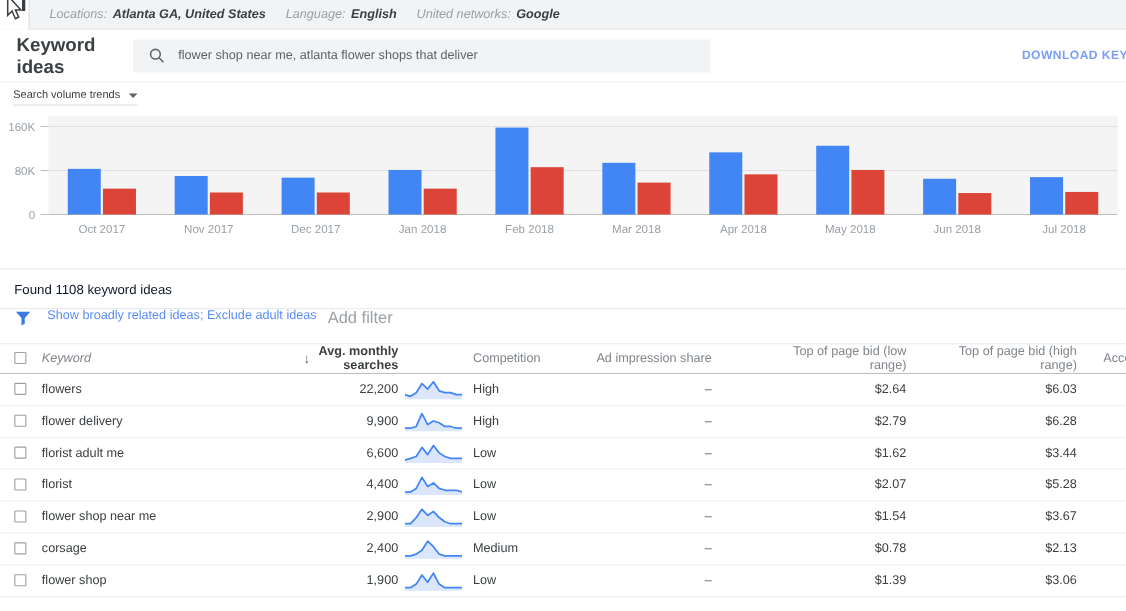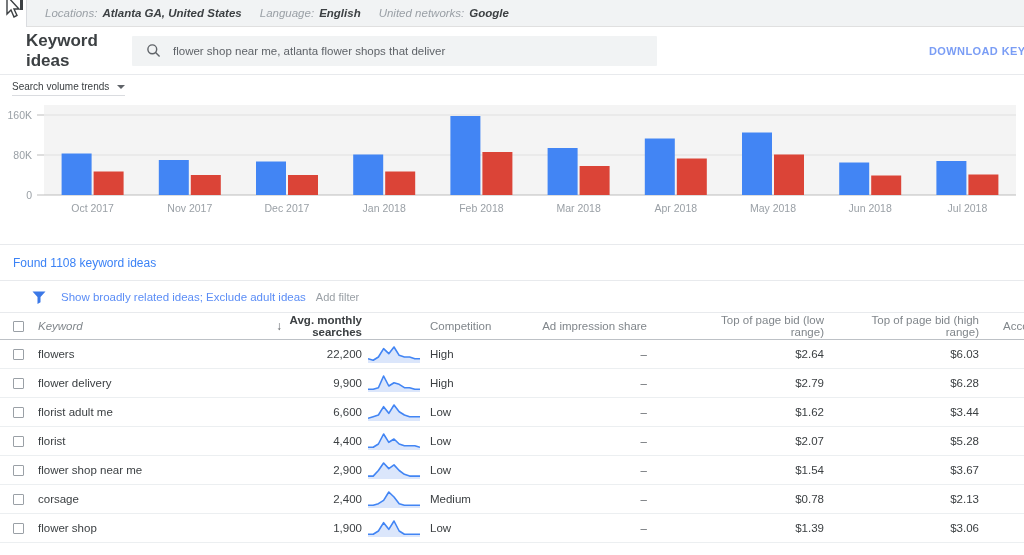--- a/index.html
+++ b/index.html
@@ -44,21 +44,21 @@
     background: #fff;
     border-bottom: 1px solid #e8eaed;
     display: flex;
     align-items: center;
     box-sizing: border-box;
   }
   #page-title {
     font-size: 17px;
     color: #3c4043;
     font-weight: bold;
-    margin-left: 26px;
+    margin-left: 15px;
     width: 98px;
     flex: 0 0 auto;
   }
   #search-box {
     height: 30px;
     background: #f1f3f4;
     flex: 0 0 525px;
     margin-left: 8px;
     display: flex;
     align-items: center;
@@ -112,37 +112,37 @@
     position: absolute;
     left: 0; top: 30px;
     width: 1024px; height: 140px;
   }
   #chart-svg { display: block; }
 
   
   #found-bar {
     height: 36px;
     display: flex; align-items: center;
-    font-size: 12px; color: #3b82f6;
+    font-size: 12px; color: #0f172a;
     padding-left: 13px;
     border-bottom: 1px solid #e8eaed;
     box-sizing: border-box;
   }
 
   
   #filter-bar {
     height: 32px;
-    display: flex; align-items: center;
-    padding-left: 31px;
+    display: flex; 
+    padding-left: 13px;
     border-bottom: 1px solid #e8eaed;
     box-sizing: border-box;
   }
   #filter-bar .funnel { margin-right: 14px; display:block; }
   #filter-chips { color: #5b8df6; font-size: 11.5px; }
-  #add-filter { color: #9aa0a6; font-size: 11px; margin-left: 10px; }
+  #add-filter { color: #9aa0a6; font-size: 15px; margin-left: 10px; }
 
   
   #table { width: 1024px; border-collapse: collapse; table-layout: fixed; }
   #table th, #table td {
     font-weight: normal;
     font-size: 11.5px;
     padding: 0;
     box-sizing: border-box;
   }
   #table thead tr { height: 26px; }

